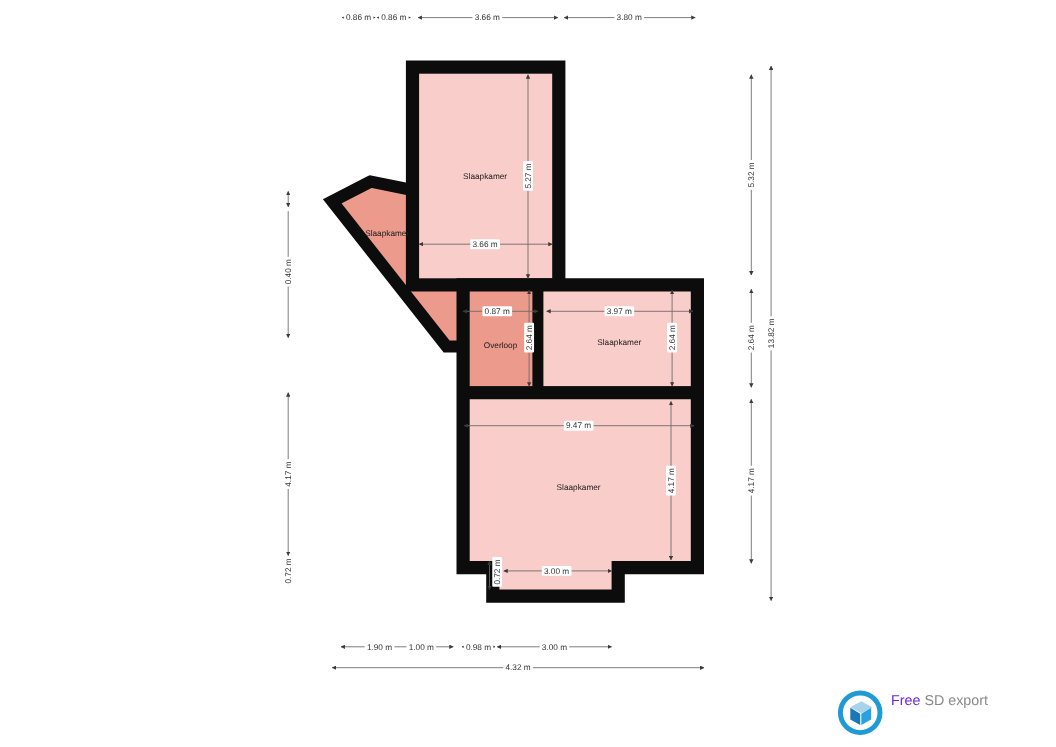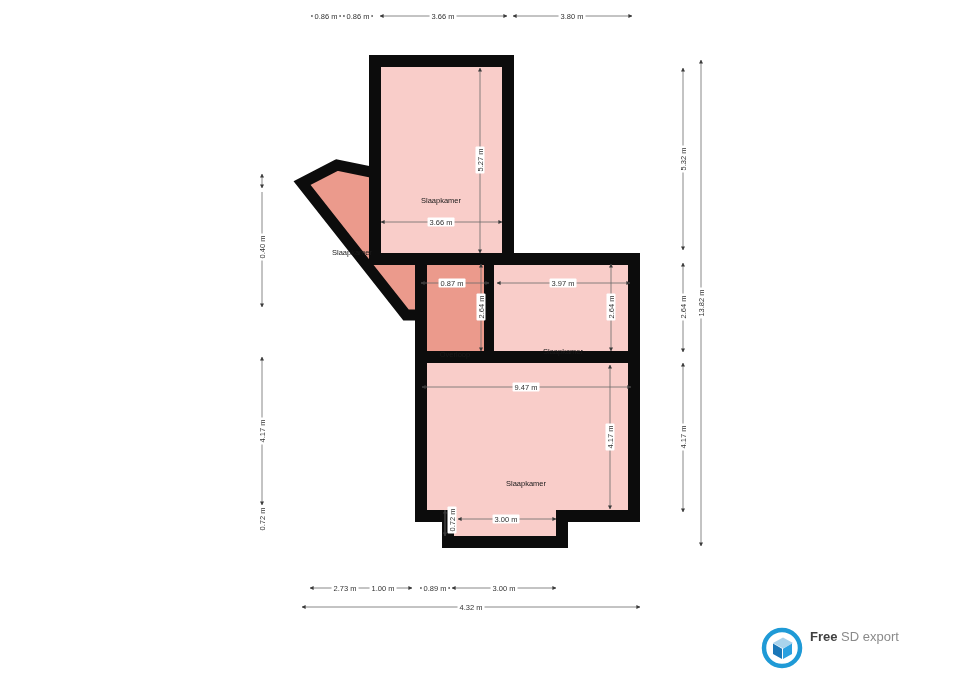--- a/index.html
+++ b/index.html
@@ -10,25 +10,25 @@
   }
   .abs{position:absolute;}
   .lbl{
     position:absolute;
     transform:translate(-50%,-50%);
     font-size:7.5px;line-height:9px;color:#333333;
     white-space:nowrap;background:transparent;
   }
   .lbl.box{background:#ffffff;padding:0 2px;border-radius:1px;}
   .lbl.vert{transform:translate(-50%,-50%) rotate(-90deg);}
-  .lbl.room{font-size:7.5px;color:#1a1a1a;background:transparent;margin-top:40px;}
+  .lbl.room{font-size:7.5px;color:#1a1a1a;background:transparent;}
   
   .logo{position:absolute;left:758px;top:623px;width:190px;height:50px;}
   .logo-top{position:absolute;left:52px;top:6px;font-size:13px;color:#8a8a8a;white-space:nowrap;}
-  .logo-top b{color:#404040;font-weight:700;}
+  .logo-top b{color:#6d28d9;font-weight:400;}
   .brand{position:absolute;left:50px;top:17px;font-size:22px;font-weight:600;
          color:#6e6e6e;letter-spacing:-0.5px;white-space:nowrap;}
 </style>
 </head>
 <body>
 
 <svg class="abs" style="left:0;top:0" width="960" height="679" viewBox="0 0 960 679">
   <defs>
     <marker id="ah" viewBox="0 0 10 10" refX="9" refY="5" markerWidth="5" markerHeight="5" orient="auto-start-reverse">
       <path d="M0,0 L10,5 L0,10 z" fill="#3a3a3a"></path>
@@ -84,23 +84,23 @@
     <line x1="458" y1="519" x2="556" y2="519" marker-start="url(#ah)" marker-end="url(#ah)"></line>
     <line x1="445" y1="510" x2="445" y2="536" marker-start="url(#ah)" marker-end="url(#ah)"></line>
   </g>
 </svg>
 
 <div class="lbl box" style="left:326px;top:16px">0.86 m</div>
 <div class="lbl box" style="left:358px;top:16px">0.86 m</div>
 <div class="lbl box" style="left:443px;top:16px">3.66 m</div>
 <div class="lbl box" style="left:572px;top:16px">3.80 m</div>
 
-<div class="lbl box" style="left:345px;top:588px">2.73 m</div>
+<div class="lbl box" style="left:345px;top:588px">1.90 m</div>
 <div class="lbl box" style="left:383px;top:588px">1.00 m</div>
-<div class="lbl box" style="left:435px;top:588px">0.89 m</div>
+<div class="lbl box" style="left:435px;top:588px">0.98 m</div>
 <div class="lbl box" style="left:504px;top:588px">3.00 m</div>
 <div class="lbl box" style="left:471px;top:607px">4.32 m</div>
 
 <div class="lbl box vert" style="left:262px;top:247px">0.40 m</div>
 <div class="lbl box vert" style="left:262px;top:431px">4.17 m</div>
 <div class="lbl box vert" style="left:262px;top:519px">0.72 m</div>
 
 <div class="lbl box vert" style="left:683px;top:159px">5.32 m</div>
 <div class="lbl box vert" style="left:683px;top:307px">2.64 m</div>
 <div class="lbl box vert" style="left:683px;top:437px">4.17 m</div>

